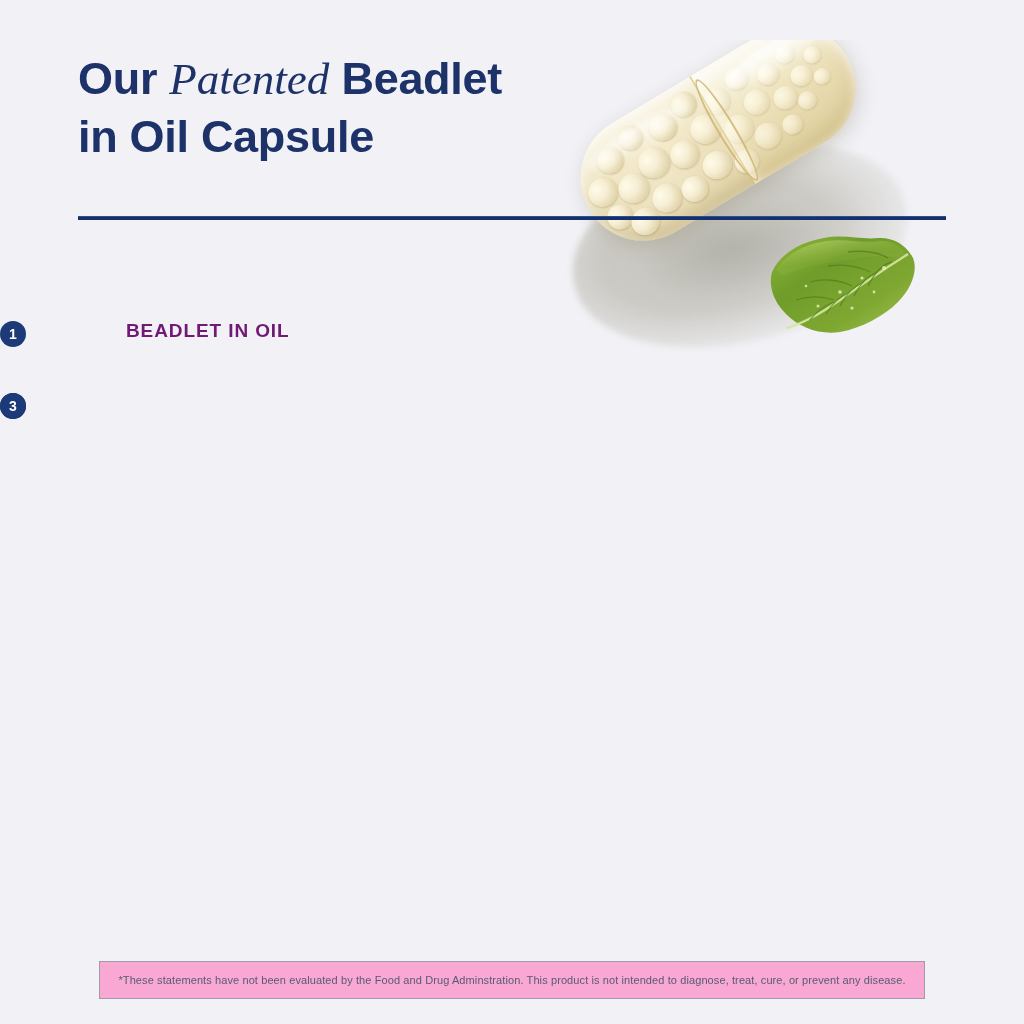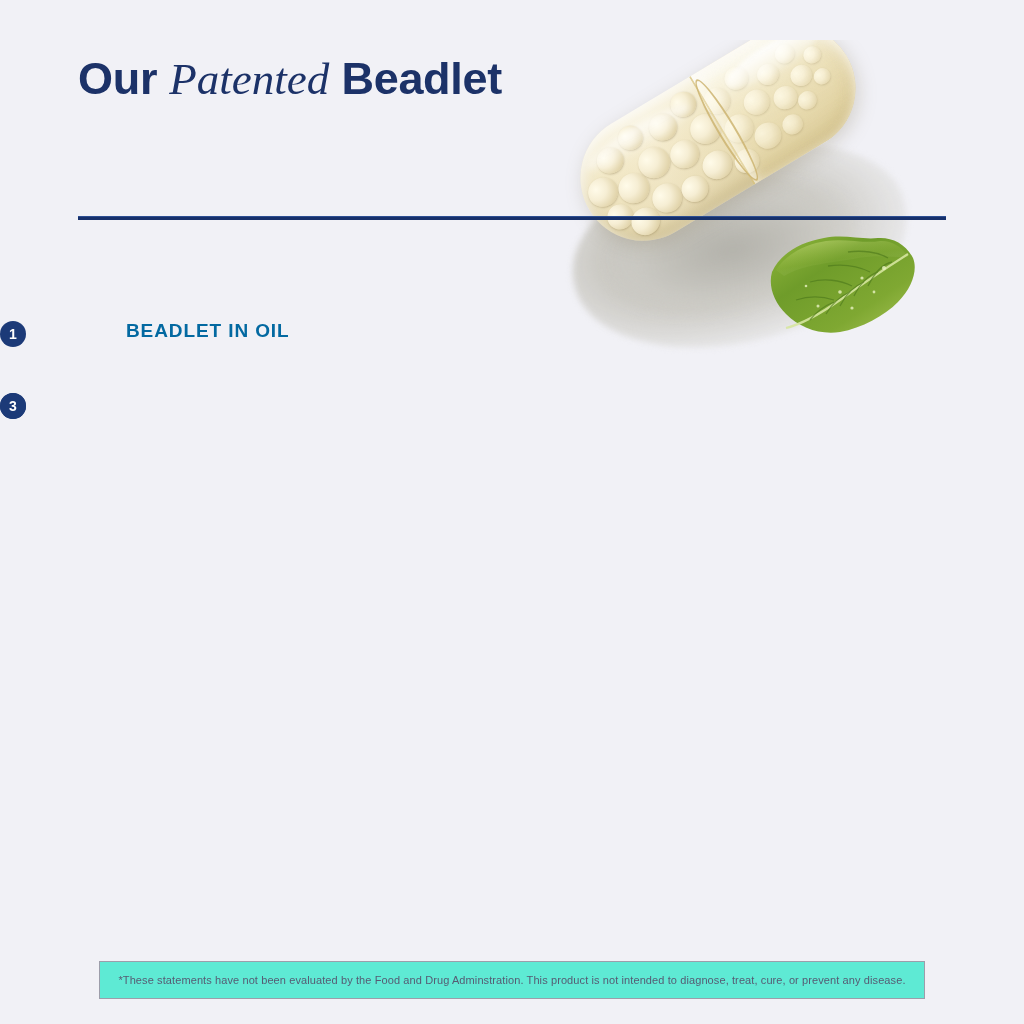--- a/index.html
+++ b/index.html
@@ -220,21 +220,21 @@
     color: #ffffff;
     font-family: "Liberation Sans", sans-serif;
     font-size: 14px;
     font-weight: bold;
     line-height: 26px;
     text-align: center;
   }
 
   .feature-title {
     margin: 0 0 10px 48px;
-    color: #0369a1;
+    color: #701a75;
     font-family: "Liberation Sans", sans-serif;
     font-size: 19px;
     font-weight: bold;
     letter-spacing: 0.9px;
     text-transform: uppercase;
     line-height: 26px;
   }
 
   .feature-body {
     margin: 0 0 0 48px;
@@ -248,21 +248,21 @@
 
   
   .disclaimer {
     position: absolute;
     left: 99px;
     top: 961px;
     width: 826px;
     height: 38px;
     box-sizing: border-box;
     border: 1px solid #9d9daa;
-    background: #5eead4;
+    background: #f9a8d4;
     display: flex;
     align-items: center;
     justify-content: center;
   }
   .disclaimer-text {
     color: #565b73;
     font-family: "Liberation Sans", sans-serif;
     font-size: 11px;
     line-height: 14px;
     letter-spacing: 0.1px;
@@ -270,21 +270,21 @@
     padding: 0 10px;
   }
 </style>
 </head>
 <body>
 
 <div class="page">
 
   <div class="hero">
 
-    <h1 class="page-title"><span>Our </span><span class="em">Patented</span><span> Beadlet</span><br></h1>
+    <h1 class="page-title"><span>Our </span><span class="em">Patented</span><span> Beadlet</span><br><span>in Oil Capsule</span></h1>
 
     <div class="product-photo">
 
       <div class="photo-shadow"></div>
       <div class="photo-shadow s2"></div>
 
       <div class="capsule">
         <div class="beads">
           <div class="bead" style="left:6px;  top:40px; width:30px; height:29px;"></div>
           <div class="bead" style="left:10px; top:72px; width:26px; height:25px;"></div>

